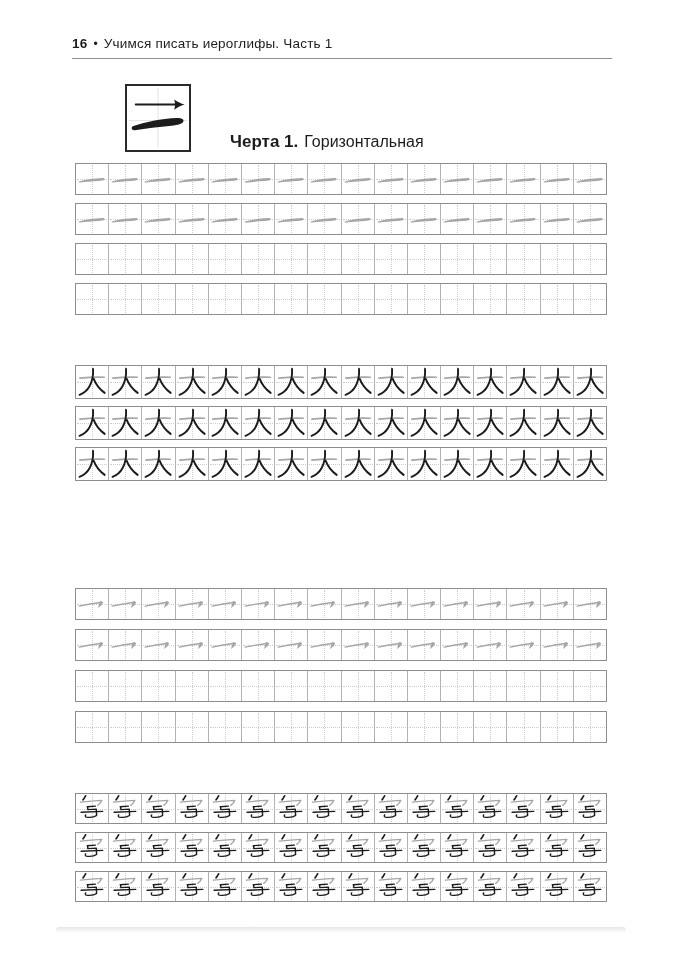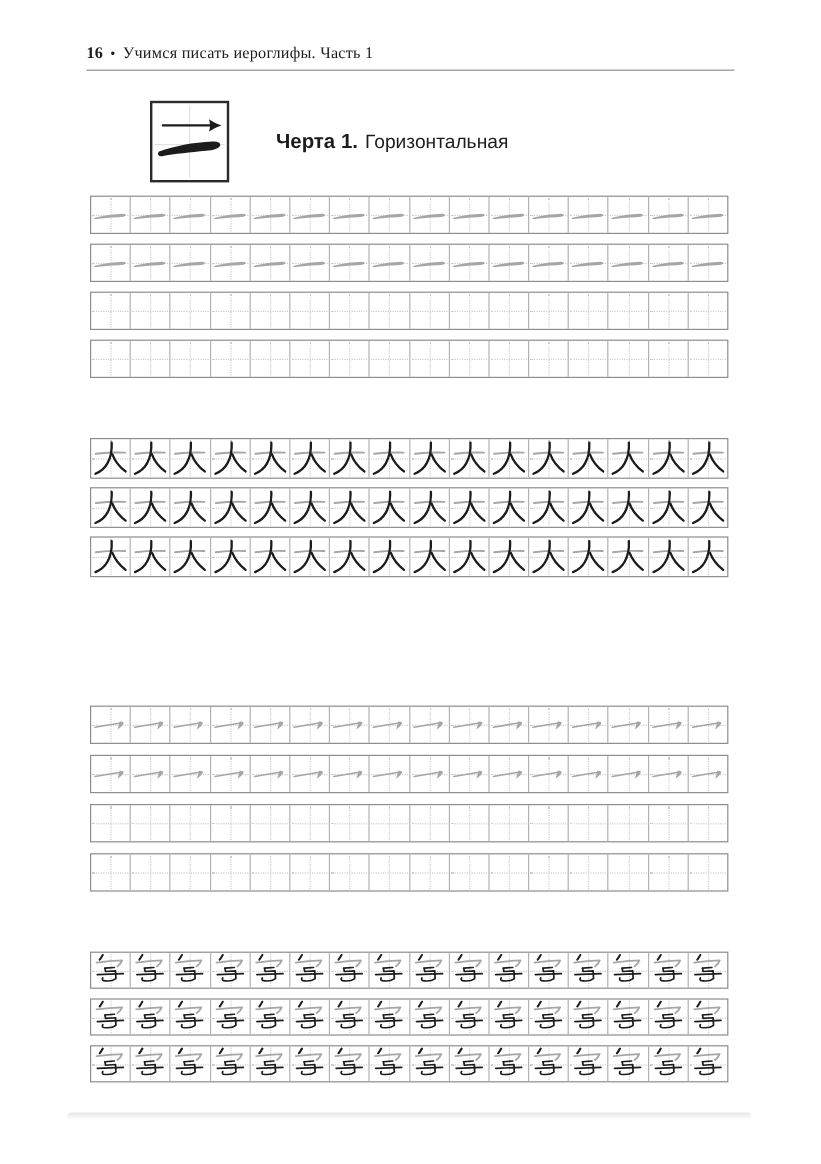--- a/index.html
+++ b/index.html
@@ -12,27 +12,27 @@
     --paper:#ffffff;
   }
   html,body{margin:0;padding:0;background:#fff;}
   .page{
     position:relative;width:684px;height:970px;margin:0 auto;
     background:var(--paper);overflow:hidden;
     font-family:"Liberation Sans",sans-serif;color:var(--ink);
   }
   .abs{position:absolute;}
   
-  .hdr{left:72px;top:36px;width:540px;font-family:Liberation Serif, serif;
+  .hdr{left:72px;top:36px;width:540px;font-family:Liberation Sans, sans-serif;
        font-size:13.5px;letter-spacing:.2px;color:#1d1d1d;white-space:nowrap;}
   .hdr .num{font-weight:bold;}
   .hdr .sep{margin:0 6px;font-size:12px;}
   .hrule{left:72px;top:58px;width:540px;height:0;border-top:1px solid var(--rule);}
   
-  .sec-head{display:flex;align-items:center;padding-left:48px;}
+  .sec-head{display:flex;align-items:flex-end;padding-left:48px;}
   .sec-head-1{left:77px;top:84px;}
   .sec-head-2{left:76px;top:508px;}
   .stroke-box{width:62px;height:64px;border:2px solid #2a2a2a;position:relative;
               background:#fff;flex:0 0 auto;}
   .stroke-box svg{position:absolute;inset:0;width:100%;height:100%;}
   .sec-title{margin-left:39px;font-size:16px;white-space:nowrap;}
   .sec-title b{font-size:17px;font-weight:bold;margin-right:6px;}
   
   .grid{left:75px;}
   .pgrid-1{top:163px;} .cgrid-1{top:365px;}

